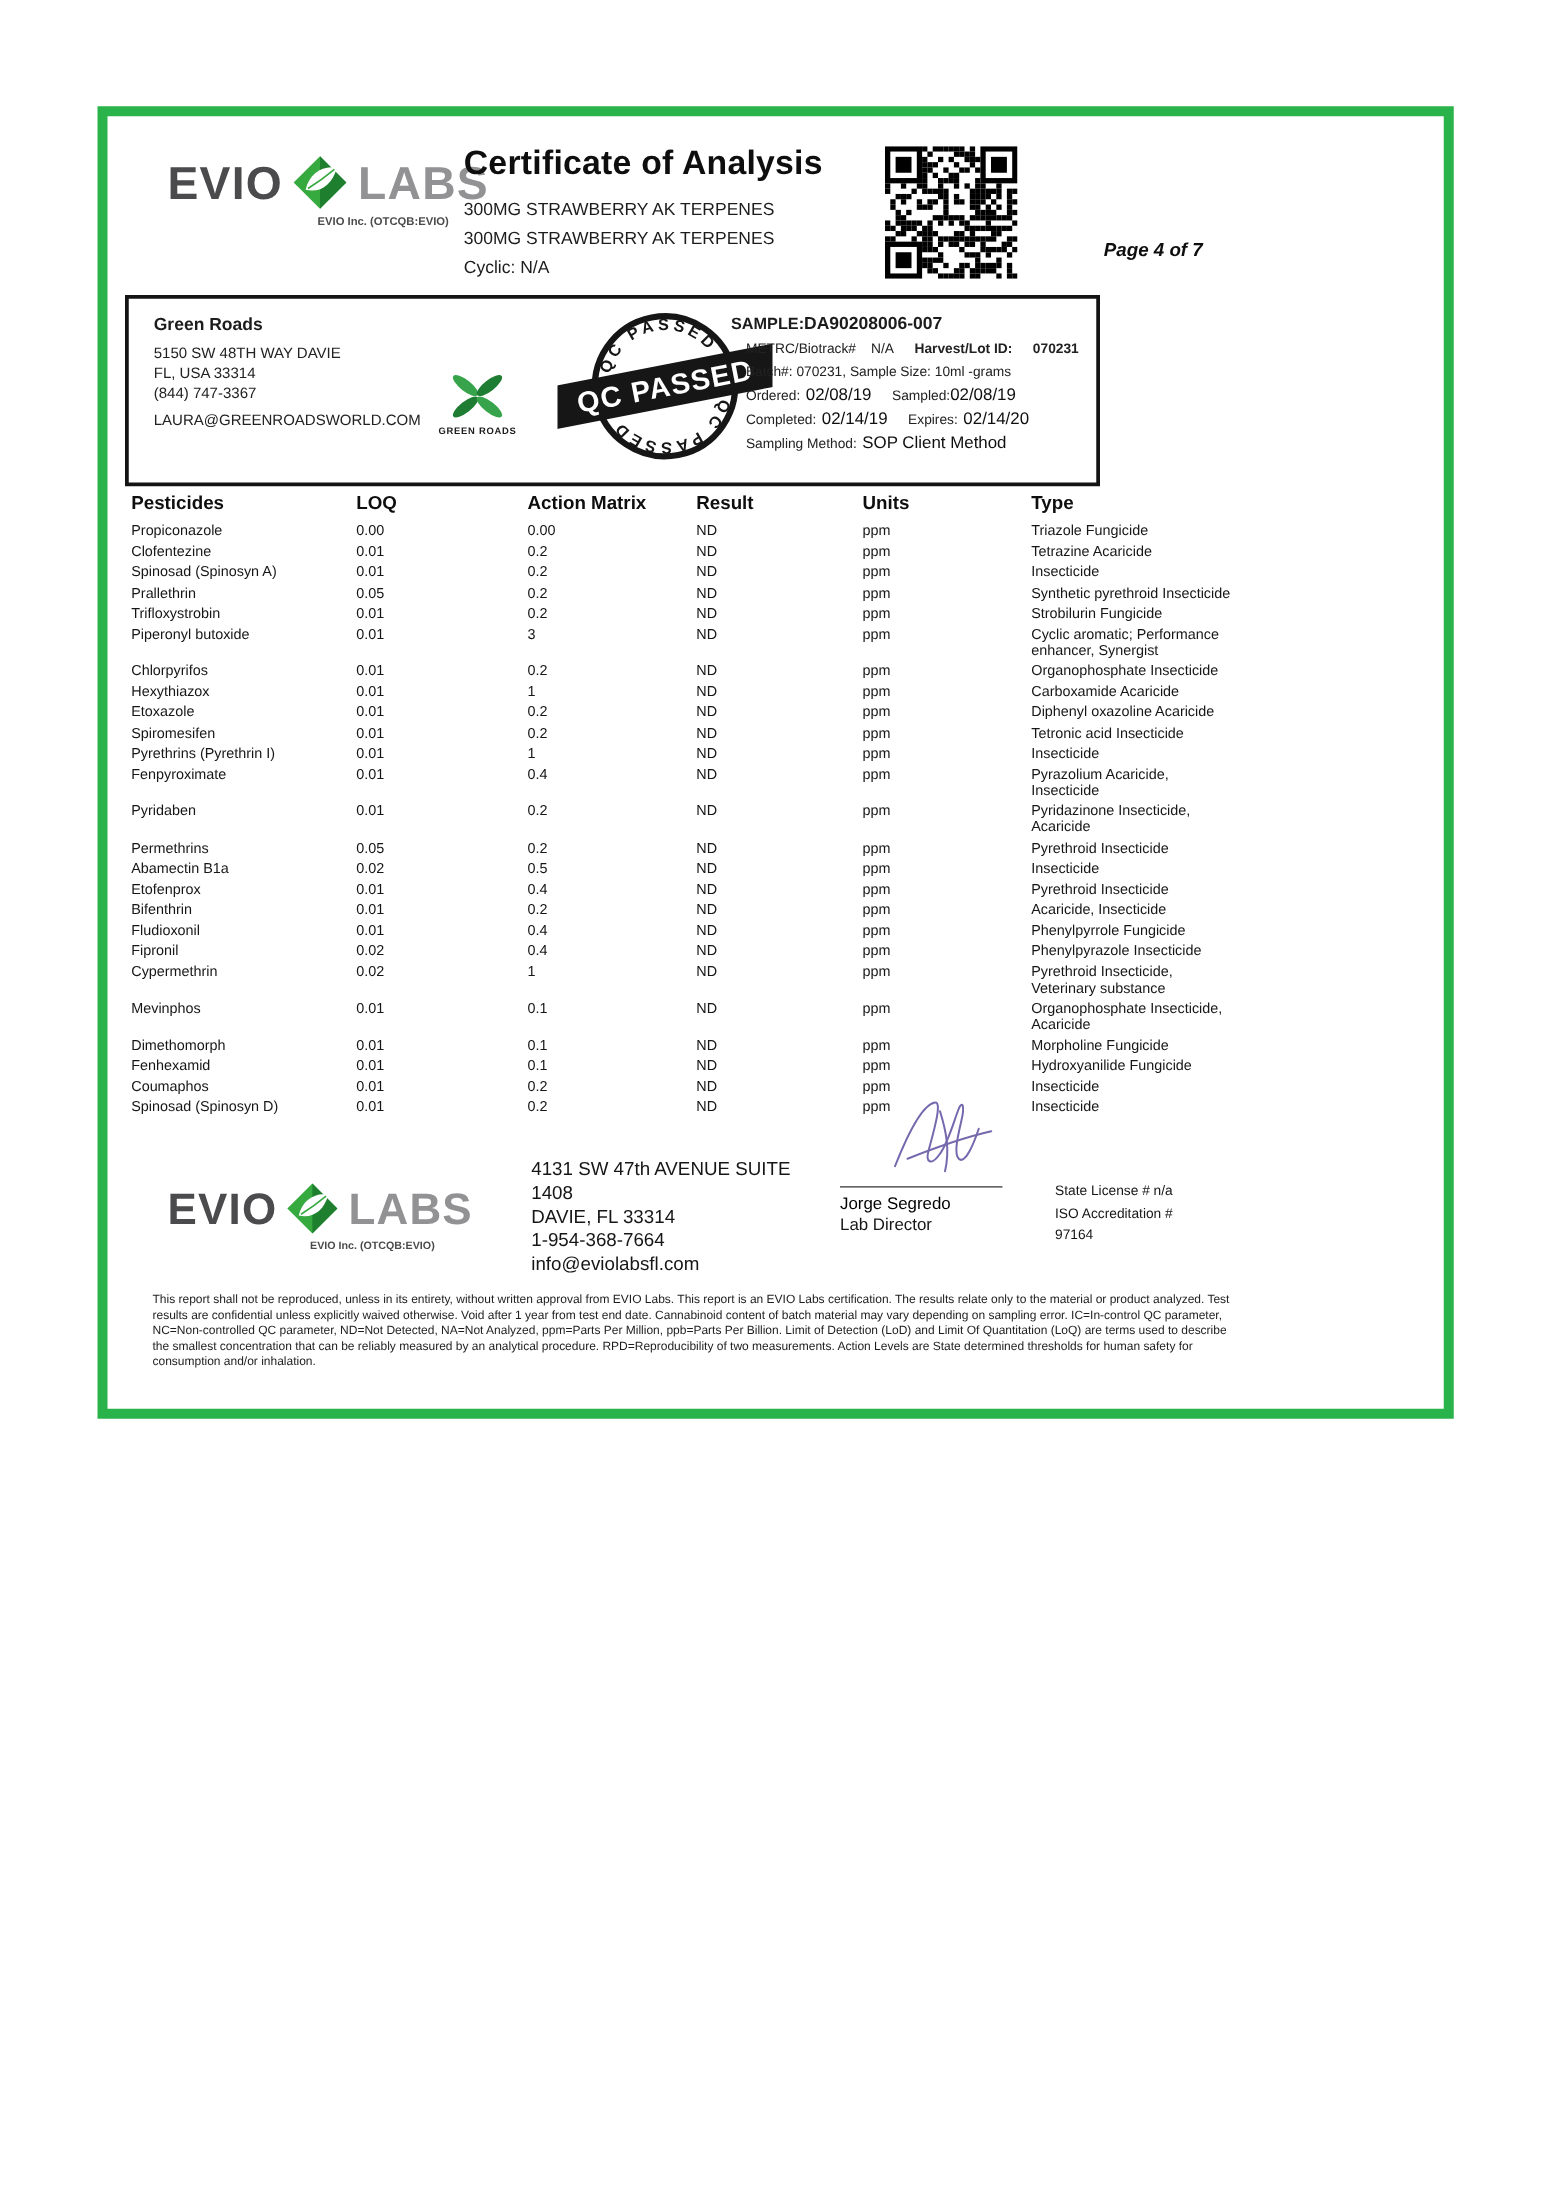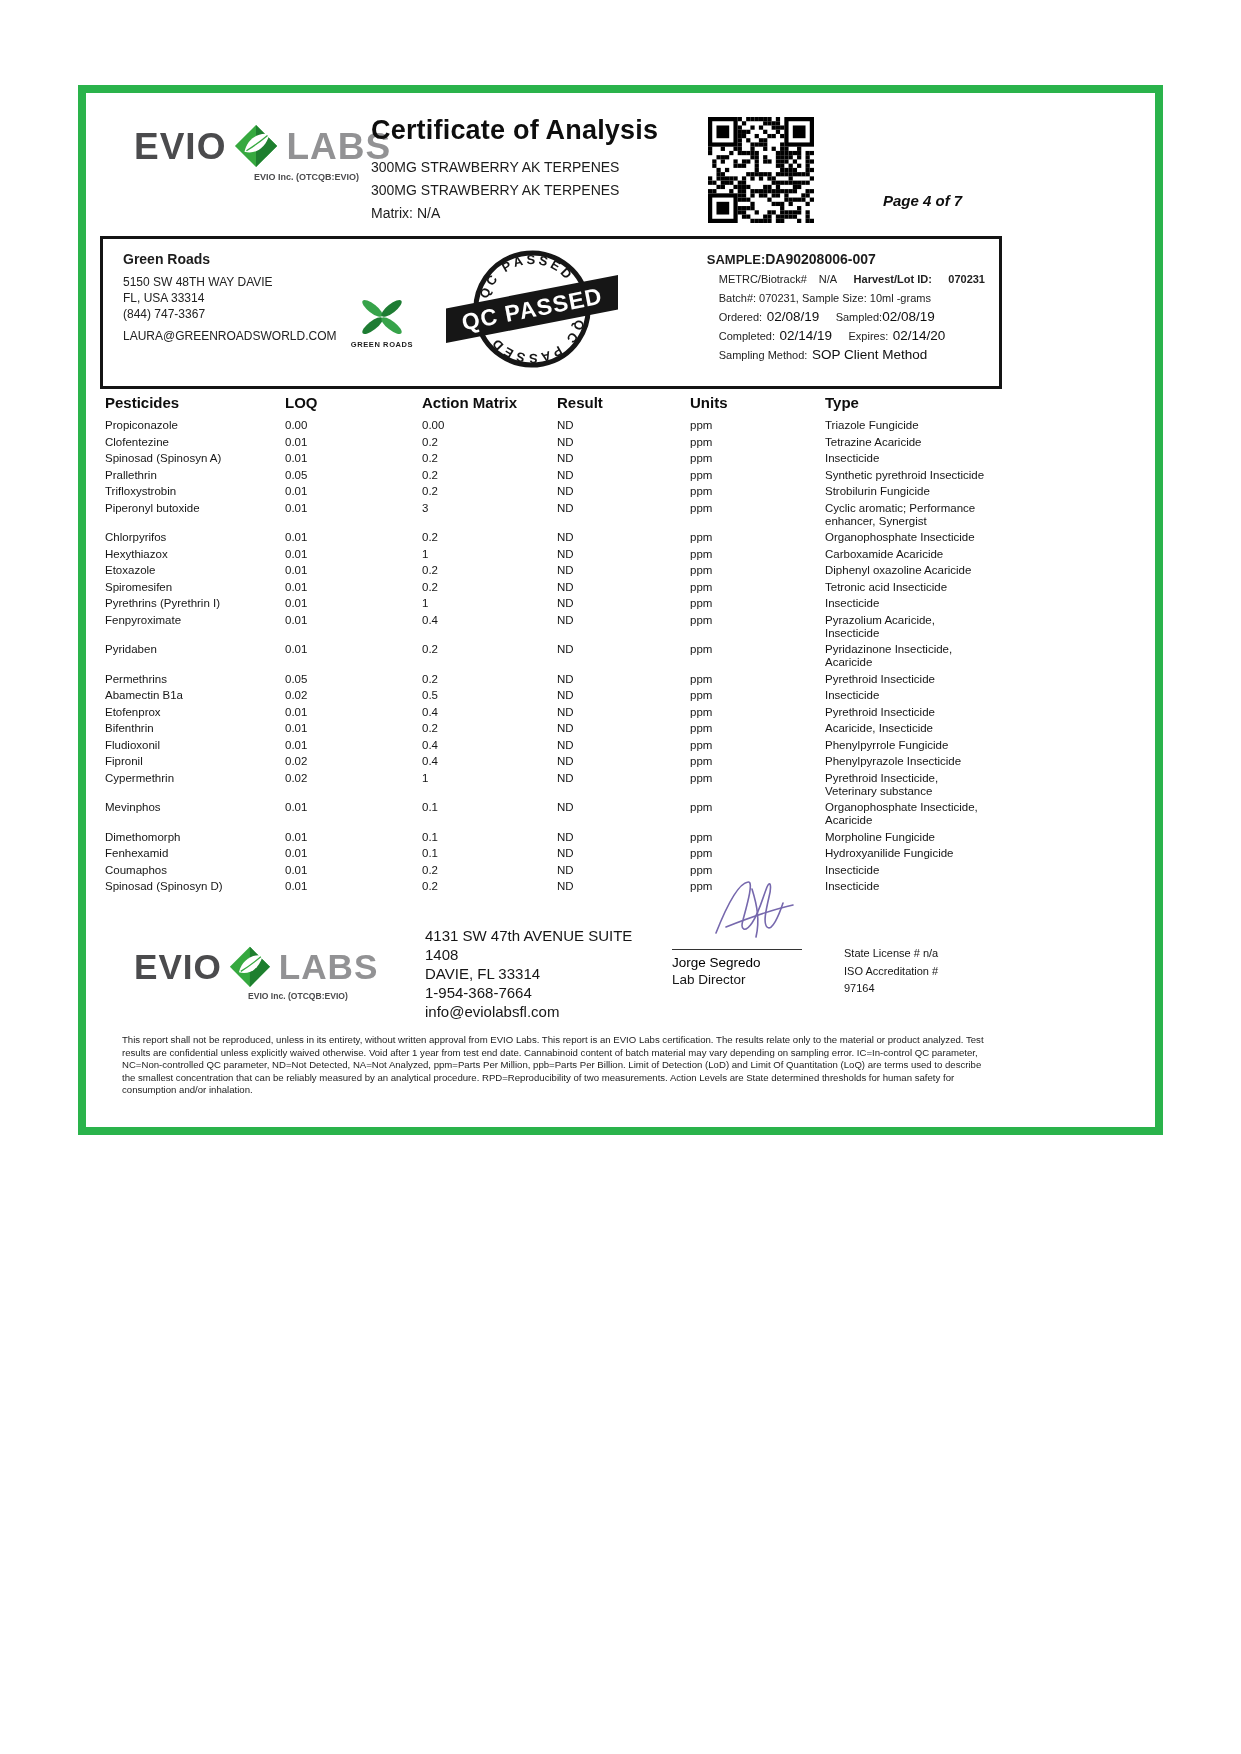--- a/index.html
+++ b/index.html
@@ -25,21 +25,21 @@
   .hdr-logo { position:absolute; left:48px; top:30px; }
   .hdr-title { position:absolute; left:285px; top:22px; }
   .coa-title { font-size:27px; font-weight:bold; color:#0e0e0e; letter-spacing:0.2px; }
   .product-line { font-size:14px; color:#1c1c1c; margin-top:7px; }
   .product-line.first { margin-top:13px; }
   .qr { position:absolute; left:622px; top:24px; width:106px; height:106px; }
   .qr svg { width:106px; height:106px; display:block; }
   .page-num { position:absolute; left:797px; top:99px; font-size:15px; font-weight:bold; color:#0e0e0e;font-style:italic; }
 
   
-  .info-box { position:absolute; left:14px; top:143px; width:902px; height:153px; border:3px solid #141414; background:#fff; }
+  .info-box { position:absolute; left:14px; top:143px; width:780px; height:153px; border:3px solid #141414; background:#fff; }
   .client-block { position:absolute; left:20px; top:12px; }
   .client-name { font-size:14px; font-weight:bold; margin-bottom:7px; }
   .client-line { font-size:12px; line-height:16px; color:#222; }
   .client-email { margin-top:7px; font-size:12px; color:#222; }
   .gr-logo { position:absolute; left:243px; top:58px; width:72px; text-align:center; }
   .gr-logo svg { width:58px; height:42px; display:block; margin:0 auto; }
   .gr-logo-text { font-size:7.5px; font-weight:bold; letter-spacing:0.6px; color:#1d1d1d; margin-top:1px; }
 
   .stamp { position:absolute; left:343px; top:2px; }
 
@@ -88,21 +88,21 @@
       </span>
       <span class="labs-word">LABS</span>
     </div>
     <div class="evio-sub">EVIO Inc. (OTCQB:EVIO)</div>
   </div>
 
   <div class="hdr-title">
     <div class="coa-title">Certificate of Analysis</div>
     <div class="product-line first">300MG STRAWBERRY AK TERPENES</div>
     <div class="product-line">300MG STRAWBERRY AK TERPENES</div>
-    <div class="product-line">Matrix: N/A</div>
+    <div class="product-line">Cyclic: N/A</div>
   </div>
 
   <div class="qr">
     <svg viewBox="0 0 100 100">
         <rect x="0" y="0" width="100" height="100" fill="#fff"></rect>
         <rect x="28" y="0" width="4" height="4" fill="#000"></rect>
         <rect x="36" y="0" width="4" height="4" fill="#000"></rect>
         <rect x="40" y="0" width="4" height="4" fill="#000"></rect>
         <rect x="44" y="0" width="4" height="4" fill="#000"></rect>
         <rect x="48" y="0" width="4" height="4" fill="#000"></rect>

